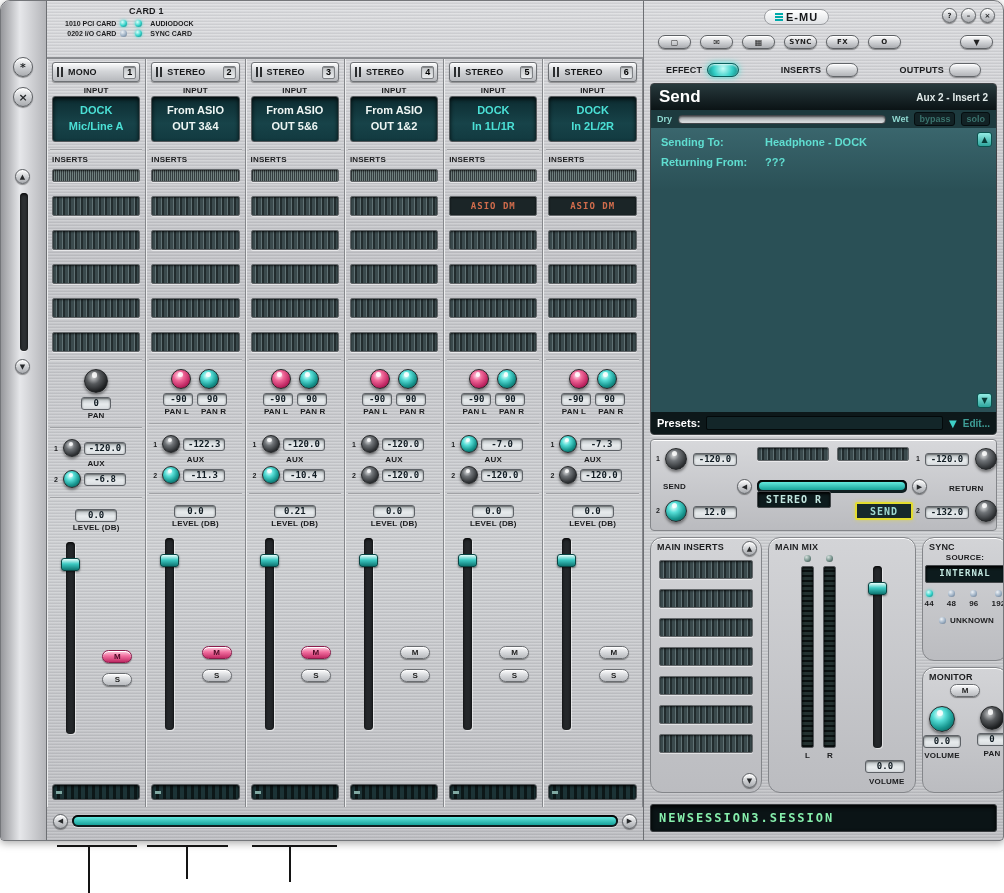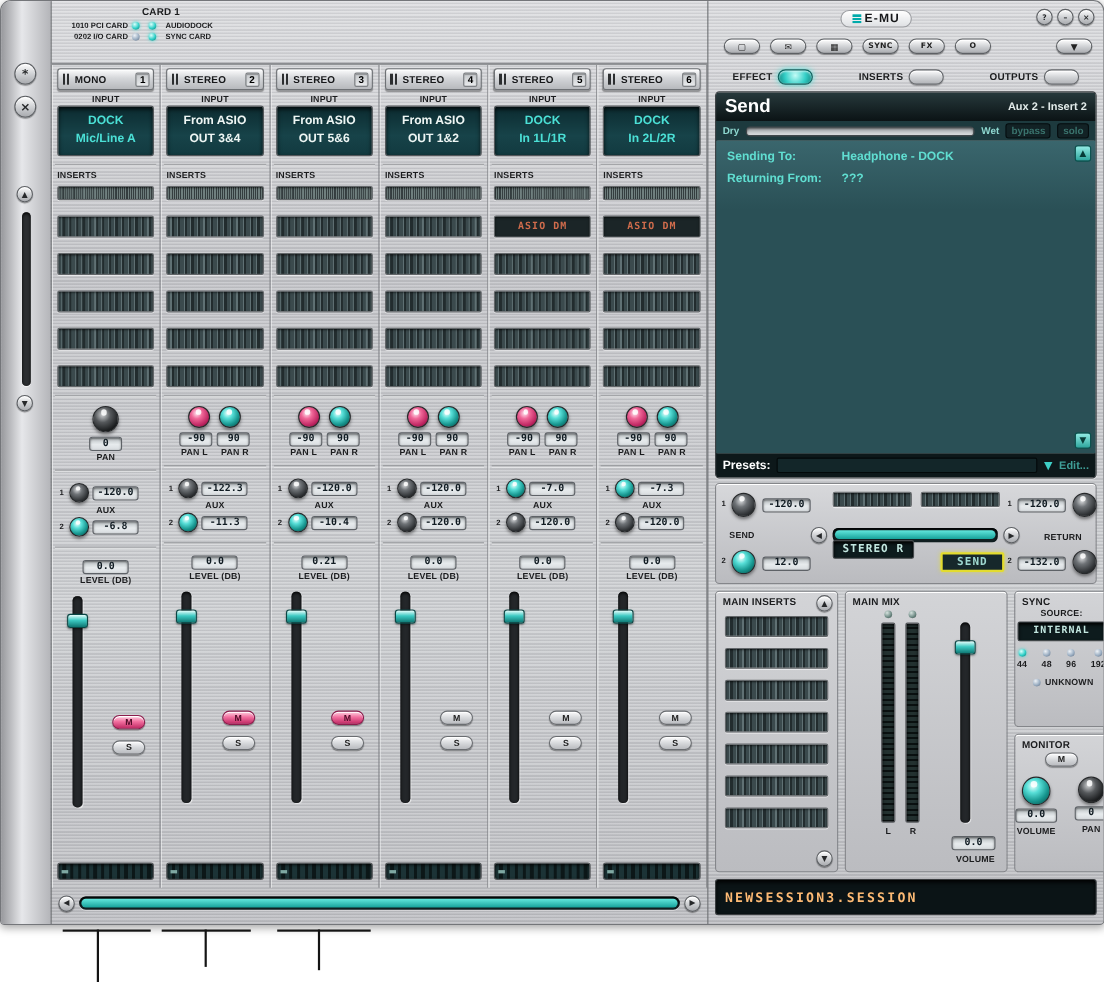--- a/index.html
+++ b/index.html
@@ -147,21 +147,21 @@
   .pedit{color:#3f9e97;font:bold 10px "Liberation Sans",sans-serif}
 
   .sendpanel{position:relative;height:92px;flex:none;margin:4px 6px 0;border:1px solid #84868a;border-radius:4px;
     background:linear-gradient(180deg,#d7d8db,#babbbf);box-shadow:inset 0 1px 0 #fff}
   .sendpanel .abs{position:absolute}
   .hgroove{border-radius:5px;background:#112022;box-shadow:inset 0 2px 3px #000;padding:2px}
   .sendbtn{display:flex;align-items:center;justify-content:center;background:#16282b;border:2px solid #e3dc2e;border-radius:2px;
     color:#9fd8d0;font:bold 10px "DejaVu Sans Mono",monospace;letter-spacing:1px;box-shadow:0 0 4px rgba(227,220,46,.6)}
 
   .lower{flex:none;display:grid;grid-template-columns:112px 148px 1fr;gap:6px;margin:6px 6px 0;height:256px}
-  .sub{position:relative;border:1px solid #84868a;border-radius:4px;background:linear-gradient(180deg,#d3d4d7,#bbbcc0);box-shadow:inset 0 1px 0 #fff}
+  .sub{position:relative;border:1px solid #84868a;border-radius:12px;background:linear-gradient(180deg,#d3d4d7,#bbbcc0);box-shadow:inset 0 1px 0 #fff}
   .pt{position:absolute;left:6px;top:4px;font-size:9px}
   .mis{position:absolute;left:8px;right:8px;top:22px;display:flex;flex-direction:column;gap:10px}
   .mis .slot{height:19px}
   .miu{position:absolute;right:4px;top:3px}.mid{position:absolute;right:4px;bottom:4px}
 
   .cled{position:absolute;width:7px;height:7px;border-radius:50%;background:radial-gradient(circle at 35% 30%,#d6e2de,#74908a 55%,#32443f)}
   .vmeter{position:absolute;width:13px;height:182px;border:1px solid #55585c;border-radius:2px;
     background:repeating-linear-gradient(180deg,#233130 0 3px,#0a1010 3px 5px);box-shadow:inset 0 1px 3px #000}
   .ftrack.tall{position:absolute;height:182px;top:28px}
 
@@ -169,22 +169,22 @@
   .sync{height:124px;flex:none;padding-top:15px}
   .srcbox{width:80px;height:18px;line-height:14px;margin:3px auto 0;font-size:9px}
   .dots4{display:flex;justify-content:center;gap:13px;margin-top:7px}
   .dotcol{display:flex;flex-direction:column;align-items:center;gap:2px}
   .unkrow{display:flex;align-items:center;gap:4px;margin:8px 0 0 16px}
   .monitor{flex:1;padding-top:14px}
   .monM{display:flex;justify-content:center;margin-top:2px}
   .monknobs{display:flex;justify-content:center;gap:16px;margin-top:9px}
   .mkcol{display:flex;flex-direction:column;align-items:center;gap:3px}
 
-  .session{margin:auto 6px 8px;height:33px;flex:none;display:flex;align-items:center;padding:0 8px;border:1px solid #393c3f;border-radius:3px;
-    background:#0b1416;box-shadow:inset 0 2px 4px #000;color:#fdba74;font:bold 12px "DejaVu Sans Mono",monospace;letter-spacing:2px}
+  .session{margin:auto 6px 8px;height:28px;flex:none;display:flex;align-items:center;padding:0 8px;border:1px solid #393c3f;border-radius:3px;
+    background:#0b1416;box-shadow:inset 0 2px 4px #000;color:#86efac;font:bold 12px "DejaVu Sans Mono",monospace;letter-spacing:2px}
 
   
   .ann{position:absolute;background:#141414}
 </style>
 </head>
 <body>
 
 <div class="page">
 <div class="app">
 

